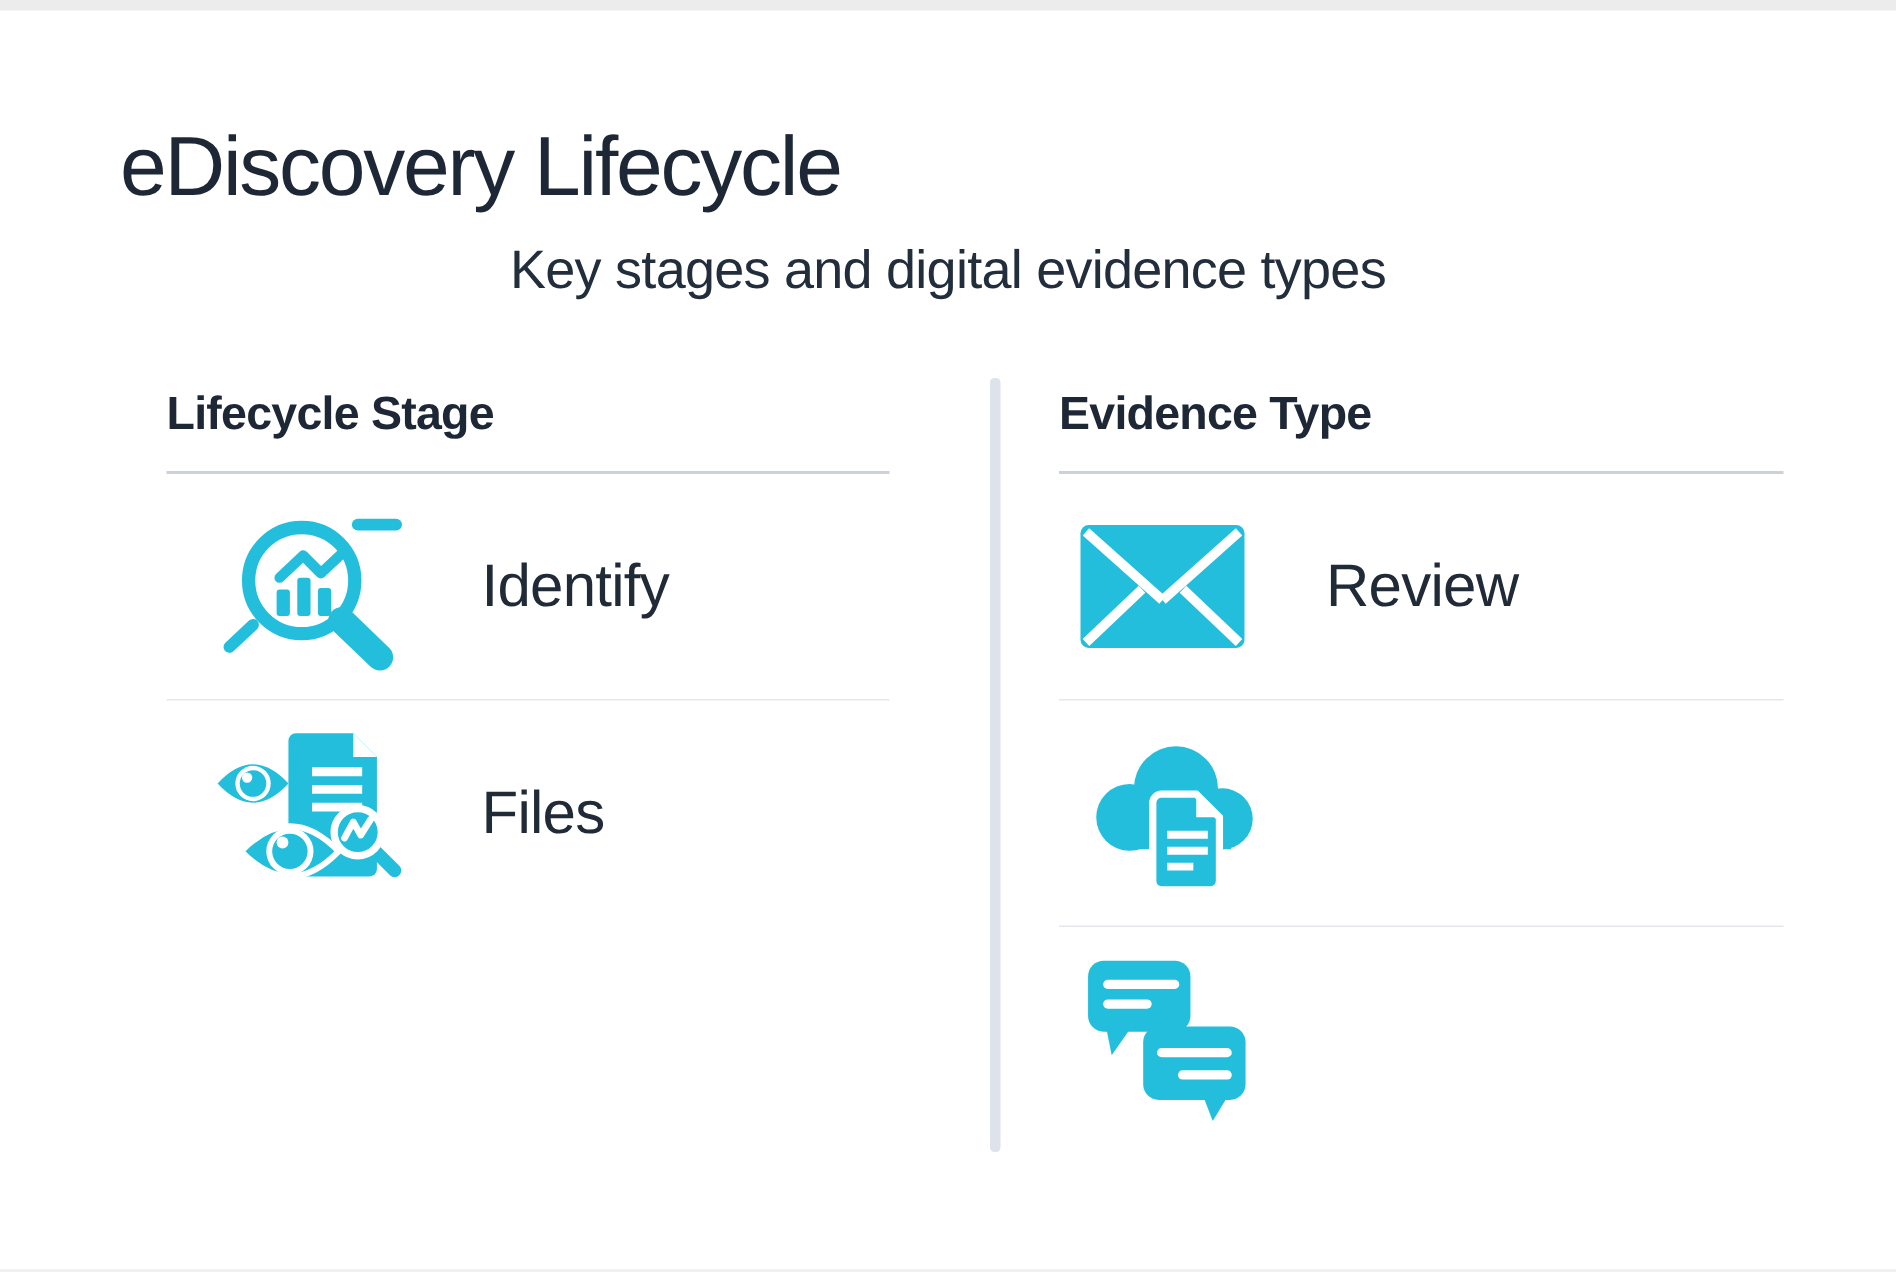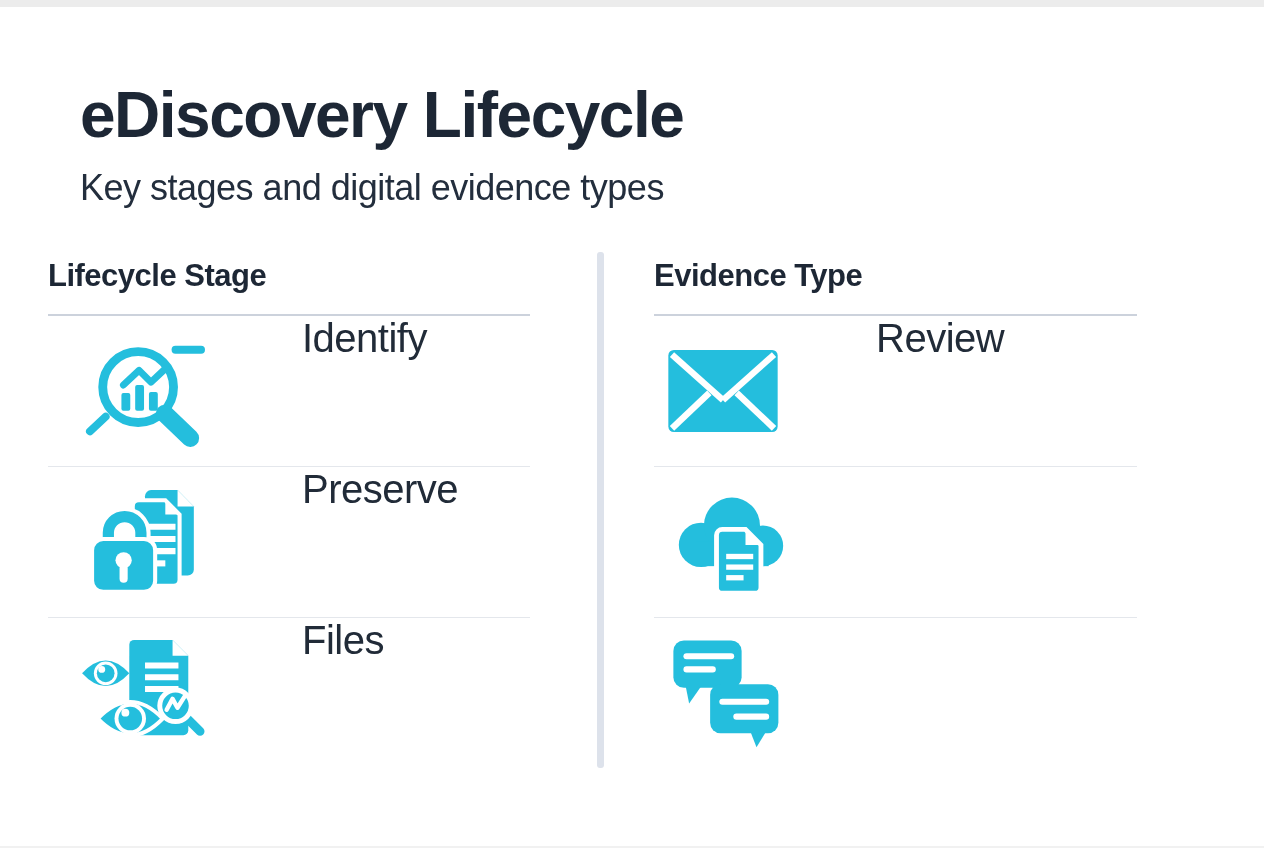--- a/index.html
+++ b/index.html
@@ -12,71 +12,72 @@
     color:#1e2936;
   }
   .top-strip{
     position:absolute;top:0;left:0;width:100%;height:7px;
     background:#ececec;
   }
   .header-block{
     padding:82px 80px 0 80px;
   }
   .page-title{
-    font-size:64px;
-    font-weight:700;
+    font-size:56px;
+    font-weight:400;
     letter-spacing:-1.5px;
     color:#1d2735;
     line-height:1.05;
   }
   .page-subtitle{
     margin-top:18px;
     font-size:36px;
     font-weight:400;
     letter-spacing:-0.5px;
     color:#232e3d;
     line-height:1.15;
+    text-align:center;
   }
   .content{
     position:absolute;
     top:252px;left:0;right:0;
     display:flex;
     align-items:flex-start;
   }
   .col{
     box-sizing:border-box;
   }
   .col-left{
-    margin-left:48px;
+    margin-left:111px;
     width:482px;
   }
   .col-right{
-    margin-left:50px;
+    margin-left:39px;
     width:483px;
   }
   .col-divider{
     margin-left:67px;
     width:7px;
     height:516px;
     background:#dde2eb;
     border-radius:3px;
     flex:none;
   }
   .col-header{
     font-size:31px;
     font-weight:700;
     color:#1d2735;
     letter-spacing:-0.5px;
     padding:6px 0 20px 0;
     border-bottom:2px solid #ccd2dc;
   }
   .row{
     display:flex;
+    align-items:center;
     height:150px;
-    gap:44px;
   }
   .row + .row{
     border-top:1px solid #e4e7ec;
   }
   .icon-cell-left{
     width:210px;
     flex:none;
     display:flex;
     justify-content:center;
     align-items:center;
@@ -131,40 +132,20 @@
             <path d="M85 83 L111 108" stroke="currentColor" stroke-width="18" stroke-linecap="round"></path>
             <rect x="41" y="62" width="9" height="18" rx="2" fill="currentColor"></rect>
             <rect x="55" y="54" width="9" height="26" rx="2" fill="currentColor"></rect>
             <rect x="69" y="61" width="9" height="19" rx="2" fill="currentColor"></rect>
             <path d="M43 54 L59 39 L71 51 L86 37" stroke="currentColor" stroke-width="7" stroke-linecap="round" stroke-linejoin="round"></path>
           </svg>
         </span>
         <span class="row-label">Identify</span>
       </div>
 
-      <div class="row">
-        <span class="icon-cell-left accent">
-          <svg width="136" height="116" viewBox="0 0 130 114" fill="none">
-            <path d="M70 6 h26 l16 16 v62 a6 6 0 0 1 -6 6 h-36 a6 6 0 0 1 -6 -6 v-72 a6 6 0 0 1 6 -6 z" fill="currentColor"></path>
-            <path d="M96 6 L112 22 L96 22 Z" fill="#ffffff"></path>
-            <path d="M58 16 h26 l14 14 v64 a6 6 0 0 1 -6 6 h-34 a6 6 0 0 1 -6 -6 v-72 a6 6 0 0 1 6 -6 z" fill="currentColor" stroke="#ffffff" stroke-width="4"></path>
-            <path d="M84 16 L98 30 L84 30 Z" fill="#ffffff"></path>
-            <path d="M62 42 H94" stroke="#ffffff" stroke-width="6"></path>
-            <path d="M62 54 H94" stroke="#ffffff" stroke-width="6"></path>
-            <path d="M62 66 H94" stroke="#ffffff" stroke-width="6"></path>
-            <path d="M62 78 H84" stroke="#ffffff" stroke-width="6"></path>
-            <path d="M28 58 v-10 a16 16 0 0 1 32 0 v10" stroke="#ffffff" stroke-width="19" fill="none"></path>
-            <path d="M28 58 v-10 a16 16 0 0 1 32 0 v10" stroke="currentColor" stroke-width="11" fill="none"></path>
-            <rect x="12" y="54" width="62" height="52" rx="11" fill="currentColor" stroke="#ffffff" stroke-width="4"></rect>
-            <circle cx="43" cy="75" r="8" fill="#ffffff"></circle>
-            <rect x="39" y="79" width="8" height="18" rx="4" fill="#ffffff"></rect>
-          </svg>
-        </span>
-        <span class="row-label">Preserve</span>
-      </div>
 
       <div class="row">
         <span class="icon-cell-left accent">
           <svg width="152" height="118" viewBox="0 0 142 120" fill="none">
             <path d="M64 6 h34 l16 16 v76 a5 5 0 0 1 -5 5 h-50 a5 5 0 0 1 -5 -5 v-87 a5 5 0 0 1 5 -5 z" fill="currentColor"></path>
             <path d="M98 6 L114 22 L98 22 Z" fill="#ffffff"></path>
             <path d="M70 32 H104" stroke="#ffffff" stroke-width="6"></path>
             <path d="M70 44 H104" stroke="#ffffff" stroke-width="6"></path>
             <path d="M70 56 H104" stroke="#ffffff" stroke-width="6"></path>
             <path d="M113 86 L126 99" stroke="currentColor" stroke-width="9" stroke-linecap="round"></path>

